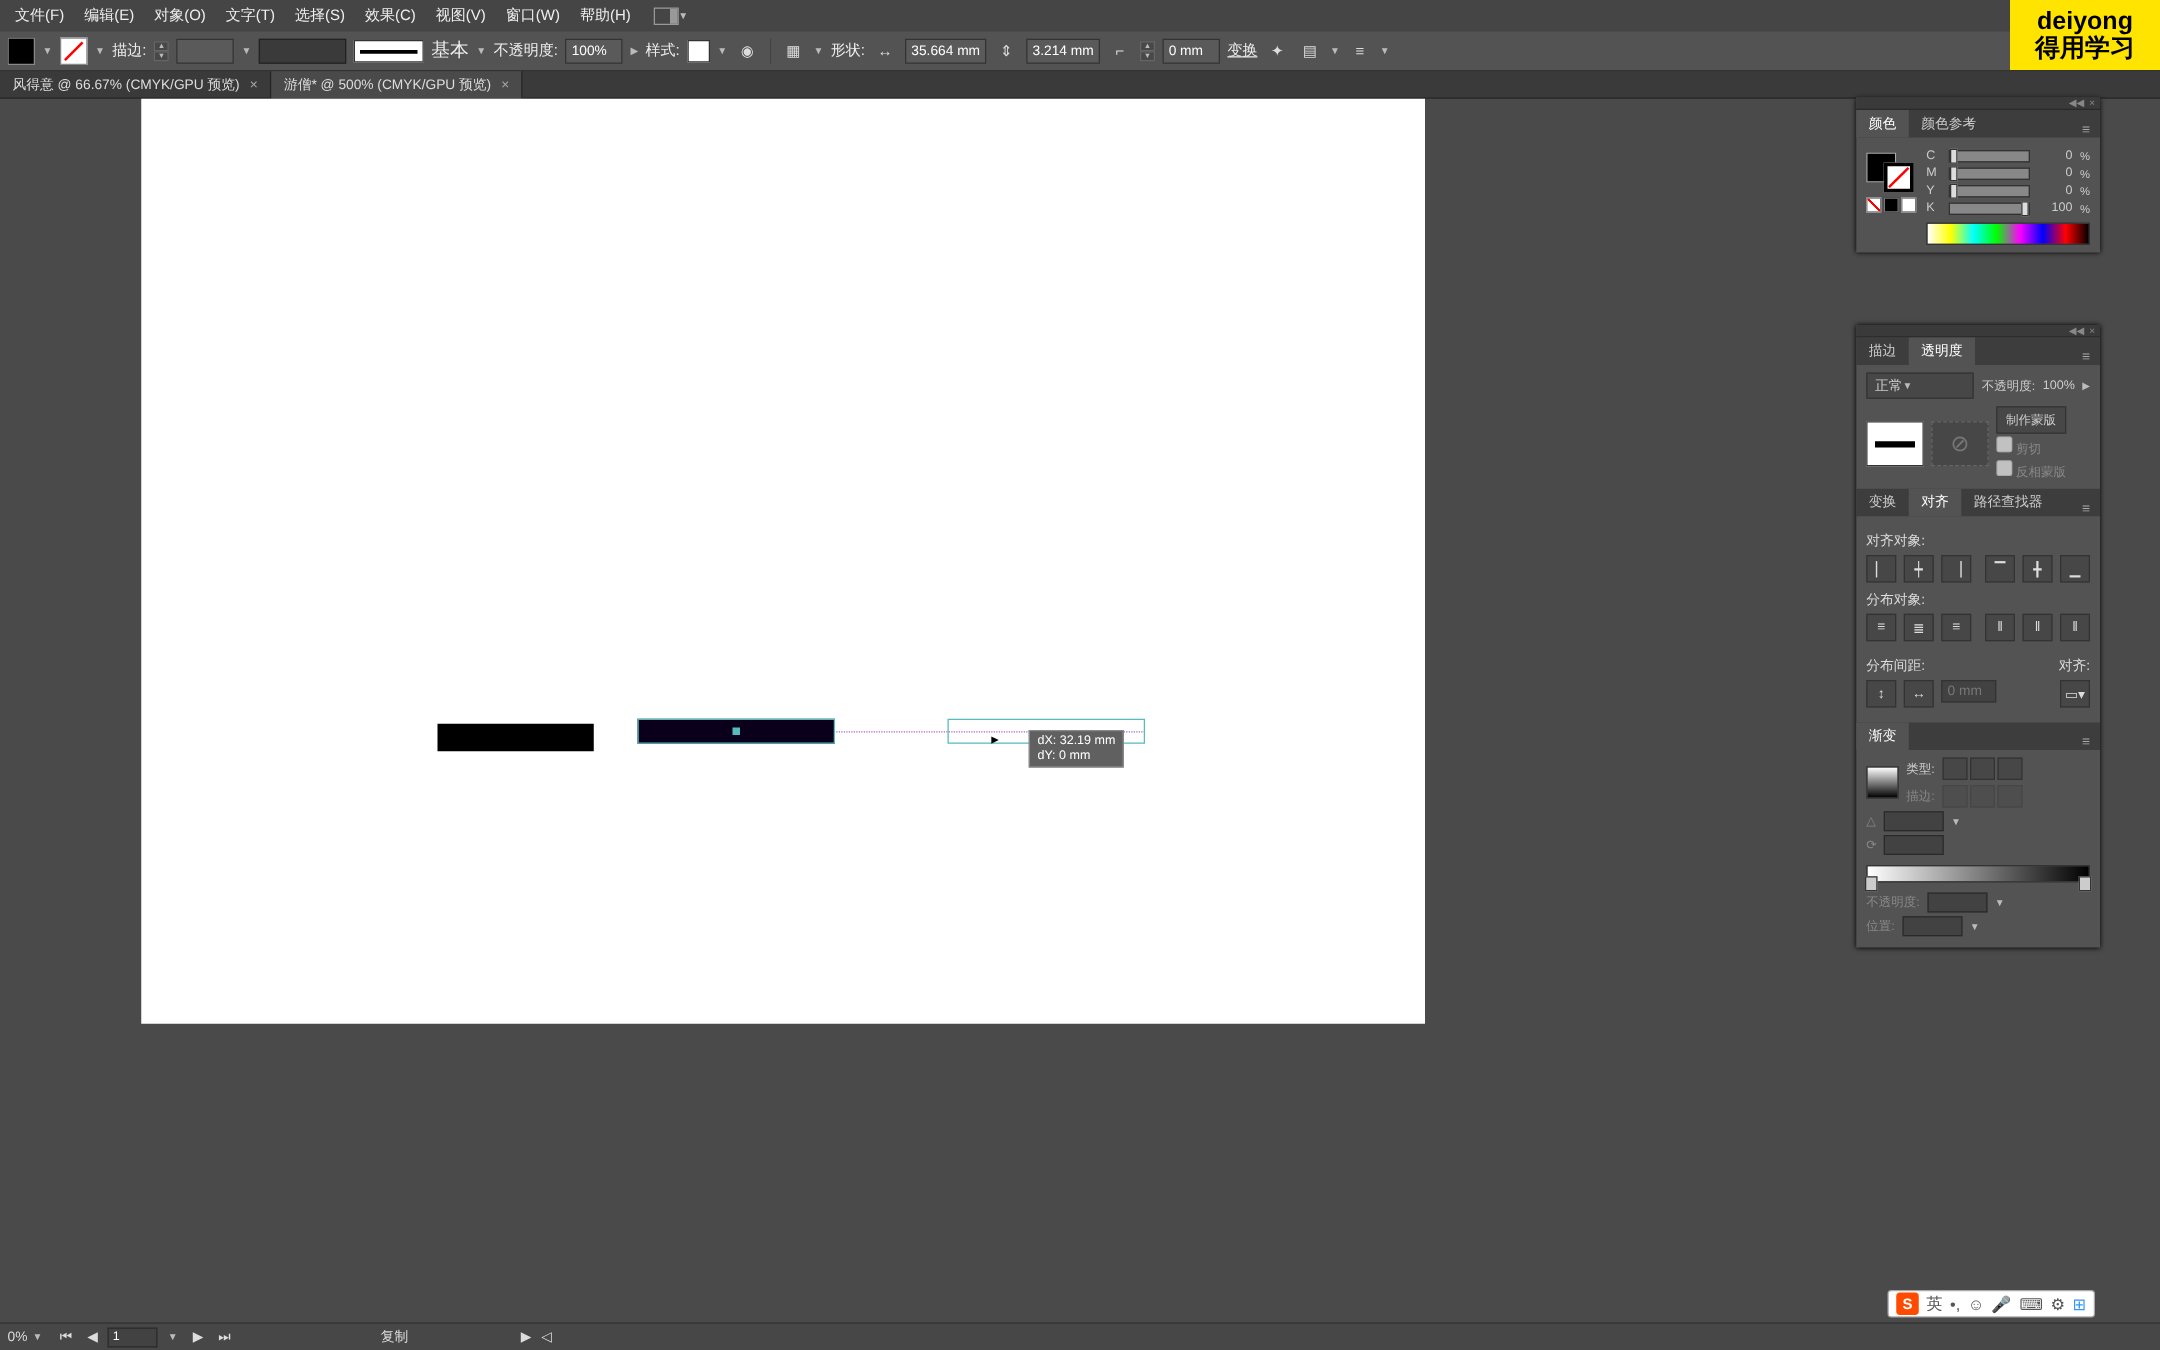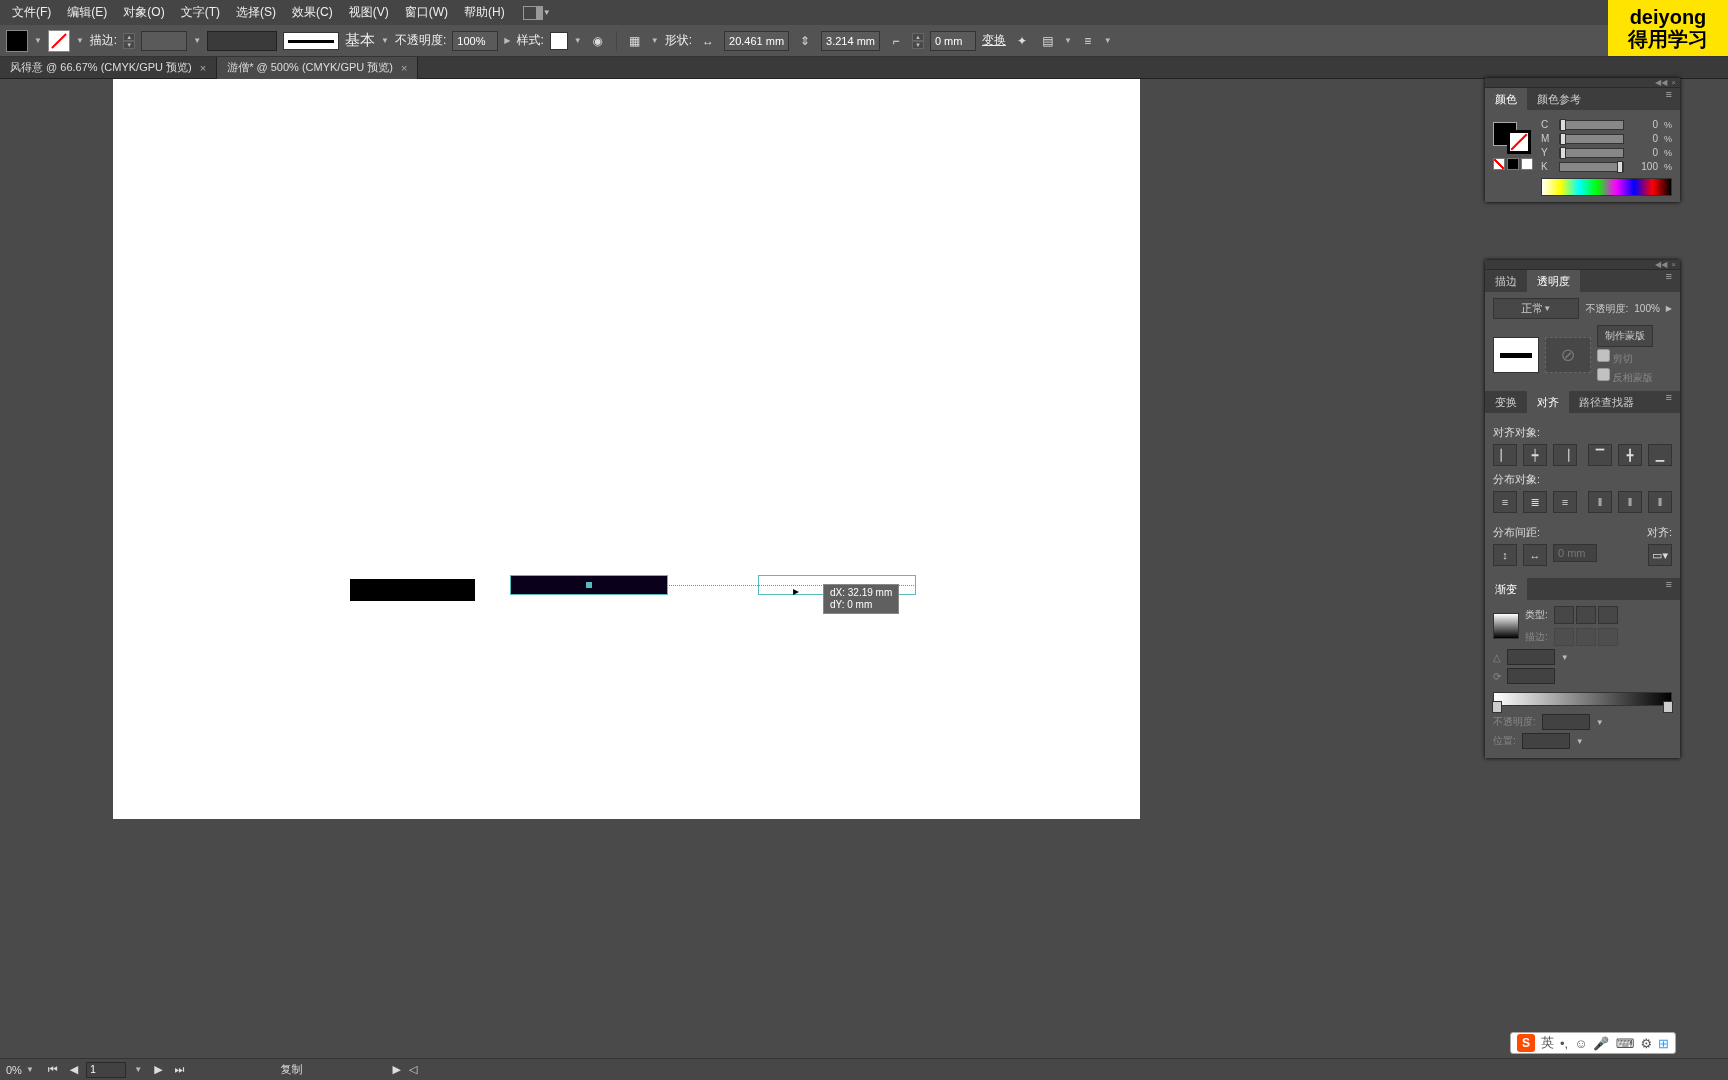--- a/index.html
+++ b/index.html
@@ -51,21 +51,21 @@
 
 
 .dxdy { position:absolute; left:710px; top:505px; background:#606060; border:1px solid #888; padding:2px 6px; font-size:10px; color:#fff; line-height:12px; }
 
 
 .brand { position:absolute; top:0; right:0; width:120px; height:56px; background:#ffe400; color:#000; font-weight:700; display:flex; flex-direction:column; align-items:center; justify-content:center; font-size:20px; line-height:22px; z-index:50; }
 
 
 .rpanel { position:absolute; right:48px; top:78px; width:195px; background:#535353; display:flex; flex-direction:column; box-shadow:0 0 4px #000; }
 .rpanel2 { position:absolute; right:48px; top:260px; width:195px; background:#535353; display:flex; flex-direction:column; box-shadow:0 0 4px #000; }
-.p-tabset { display:flex; background:#3d3d3d; height:22px; align-items:flex-start; }
+.p-tabset { display:flex; background:#3d3d3d; height:22px; align-items:flex-end; }
 .p-tab { padding:0 10px; height:22px; line-height:22px; font-size:11px; color:#ccc; }
 .p-tab.active { background:#535353; color:#fff; }
 .p-menu { margin-left:auto; padding:0 8px; color:#aaa; }
 .p-body { padding:6px 8px; }
 
 
 .cmyk-row { display:flex; align-items:center; gap:6px; margin:3px 0; }
 .cmyk-lbl { width:12px; font-size:10px; }
 .cmyk-slider { flex:1; height:10px; background:linear-gradient(#888,#888); border:1px solid #333; position:relative; }
 .cmyk-slider .thumb { position:absolute; top:-2px; width:6px; height:12px; background:#ddd; border:1px solid #333; }
@@ -77,21 +77,21 @@
 .fs-stroke:after { content:""; position:absolute; left:-2px; right:-2px; top:46%; height:2px; background:red; transform:rotate(-45deg); }
 .colorbody { display:flex; gap:8px; }
 .colsliders { flex:1; }
 .minisw { display:flex; gap:2px; margin-top:4px; }
 .minisw span { width:12px; height:12px; border:1px solid #777; }
 .minisw .none { background:#fff; position:relative; }
 .minisw .none:after { content:""; position:absolute; inset:0; background:linear-gradient(45deg,transparent 44%,red 44%,red 56%,transparent 56%); }
 
 
 .trans-row { display:flex; align-items:center; gap:6px; margin-bottom:6px; }
-.trans-sel { background:#474747; border:1px solid #333; padding:2px 6px; font-size:11px; flex:1; display:flex; justify-content:center; align-items:center; }
+.trans-sel { background:#474747; border:1px solid #333; padding:2px 6px; font-size:11px; flex:1; display:flex; justify-content:flex-start; align-items:center; }
 .mask-row { display:flex; gap:6px; align-items:center; }
 .mask-prev { width:46px; height:36px; background:#fff; border:1px solid #333; position:relative; }
 .mask-prev:after { content:""; position:absolute; left:6px; right:6px; top:15px; height:5px; background:#000; }
 .mask-slot { width:46px; height:36px; background:#474747; border:1px dashed #666; display:flex; align-items:center; justify-content:center; color:#777; font-size:18px; }
 .mask-opts { display:flex; flex-direction:column; gap:2px; font-size:10px; }
 .mask-btn { background:#474747; border:1px solid #333; padding:3px 6px; font-size:10px; text-align:center; }
 
 
 .align-hdr { font-size:11px; margin:6px 0 4px; color:#ddd; }
 .align-row { display:flex; gap:6px; margin-bottom:6px; }
@@ -113,21 +113,21 @@
 
 .p-topbar { height:10px; background:#3a3a3a; border-bottom:1px solid #2a2a2a; display:flex; justify-content:flex-end; align-items:center; gap:4px; padding-right:4px; }
 .p-topbar span { font-size:8px; color:#888; }
 
 
 .statusbar { position:absolute; left:0; right:0; bottom:0; height:22px; background:#474747; display:flex; align-items:center; font-size:11px; padding:0 6px; border-top:1px solid #333; color:#ddd; }
 .statusbar .zoom { display:flex; align-items:center; gap:4px; }
 .statusbar .nav { display:flex; align-items:center; gap:4px; margin-left:10px; }
 .statusbar .nav span { padding:0 4px; }
 .pg-field { background:#424242; border:1px solid #2a2a2a; width:40px; height:16px; color:#fff; padding:0 3px; font-size:10px; }
-.statusbar .tool-status { margin-left:92px; }
+.statusbar .tool-status { margin-left:116px; }
 
 
 .ime { position:absolute; right:52px; bottom:26px; height:22px; background:#fff; display:flex; align-items:center; gap:6px; padding:0 6px; border:1px solid #aaa; border-radius:3px; }
 .ime span { font-size:13px; color:#555; }
 .ime .s-logo { background:#ff4a00; color:#fff; width:18px; height:18px; display:flex; align-items:center; justify-content:center; border-radius:3px; font-weight:700; font-size:12px; }
 </style>
 </head>
 <body>
 
 <div class="menubar">
@@ -169,21 +169,21 @@
   <span class="caret">▶</span>
   <span class="ctrl-label">样式:</span>
   <div class="style-sw"></div>
     <span class="caret">▼</span>
   <div class="icon-btn">◉</div>
   <div class="sep"></div>
   <div class="icon-btn">▦</div>
     <span class="caret">▼</span>
   <span class="ctrl-label">形状:</span>
   <div class="icon-btn">↔</div>
-  <div class="num-box" style="min-width:58px">20.461 mm</div>
+  <div class="num-box" style="min-width:58px">35.664 mm</div>
   <div class="icon-btn">⇕</div>
   <div class="num-box" style="min-width:58px">3.214 mm</div>
   <div class="icon-btn">⌐</div>
   <div class="stepper">
       <span>▲</span>
       <span>▼</span>
     </div>
   <div class="num-box">0 mm</div>
   <span class="ctrl-label" style="text-decoration:underline">变换</span>
   <div class="icon-btn">✦</div>

